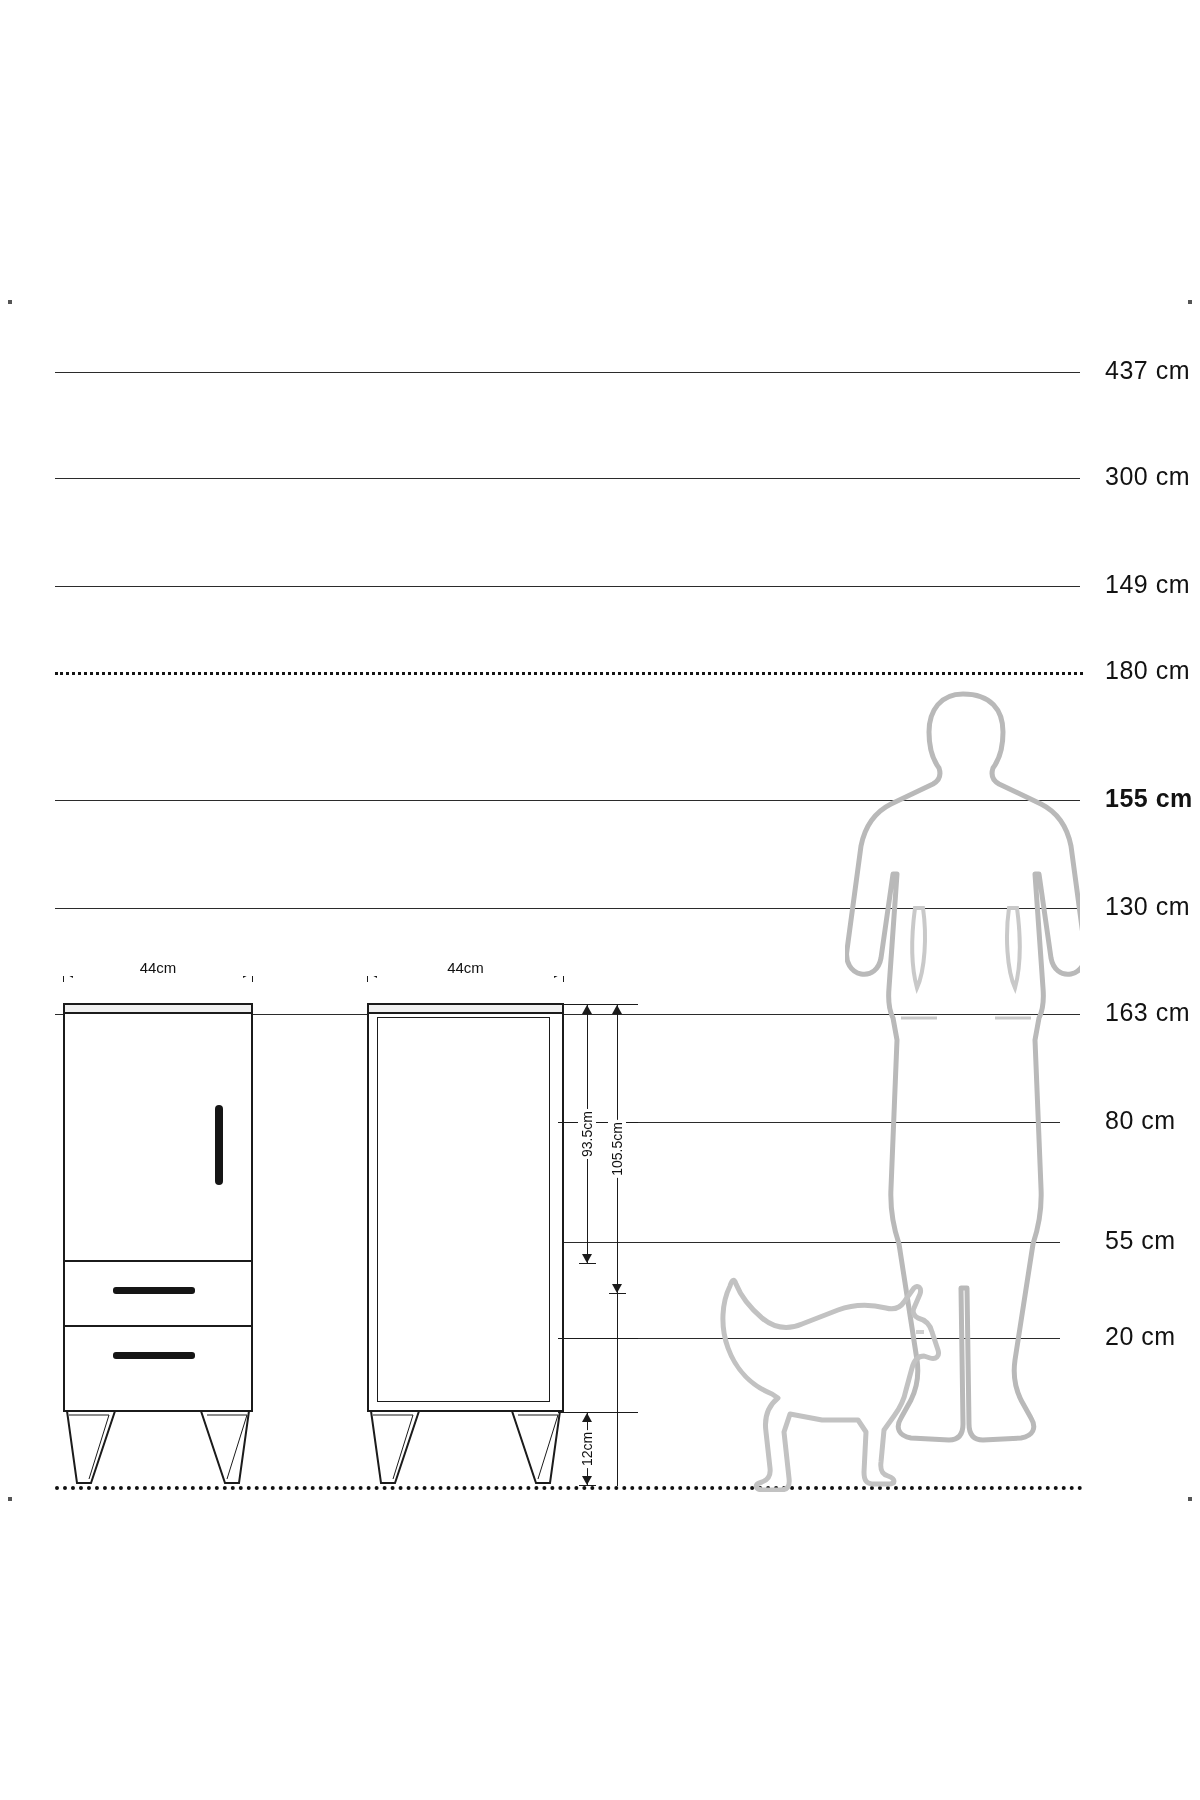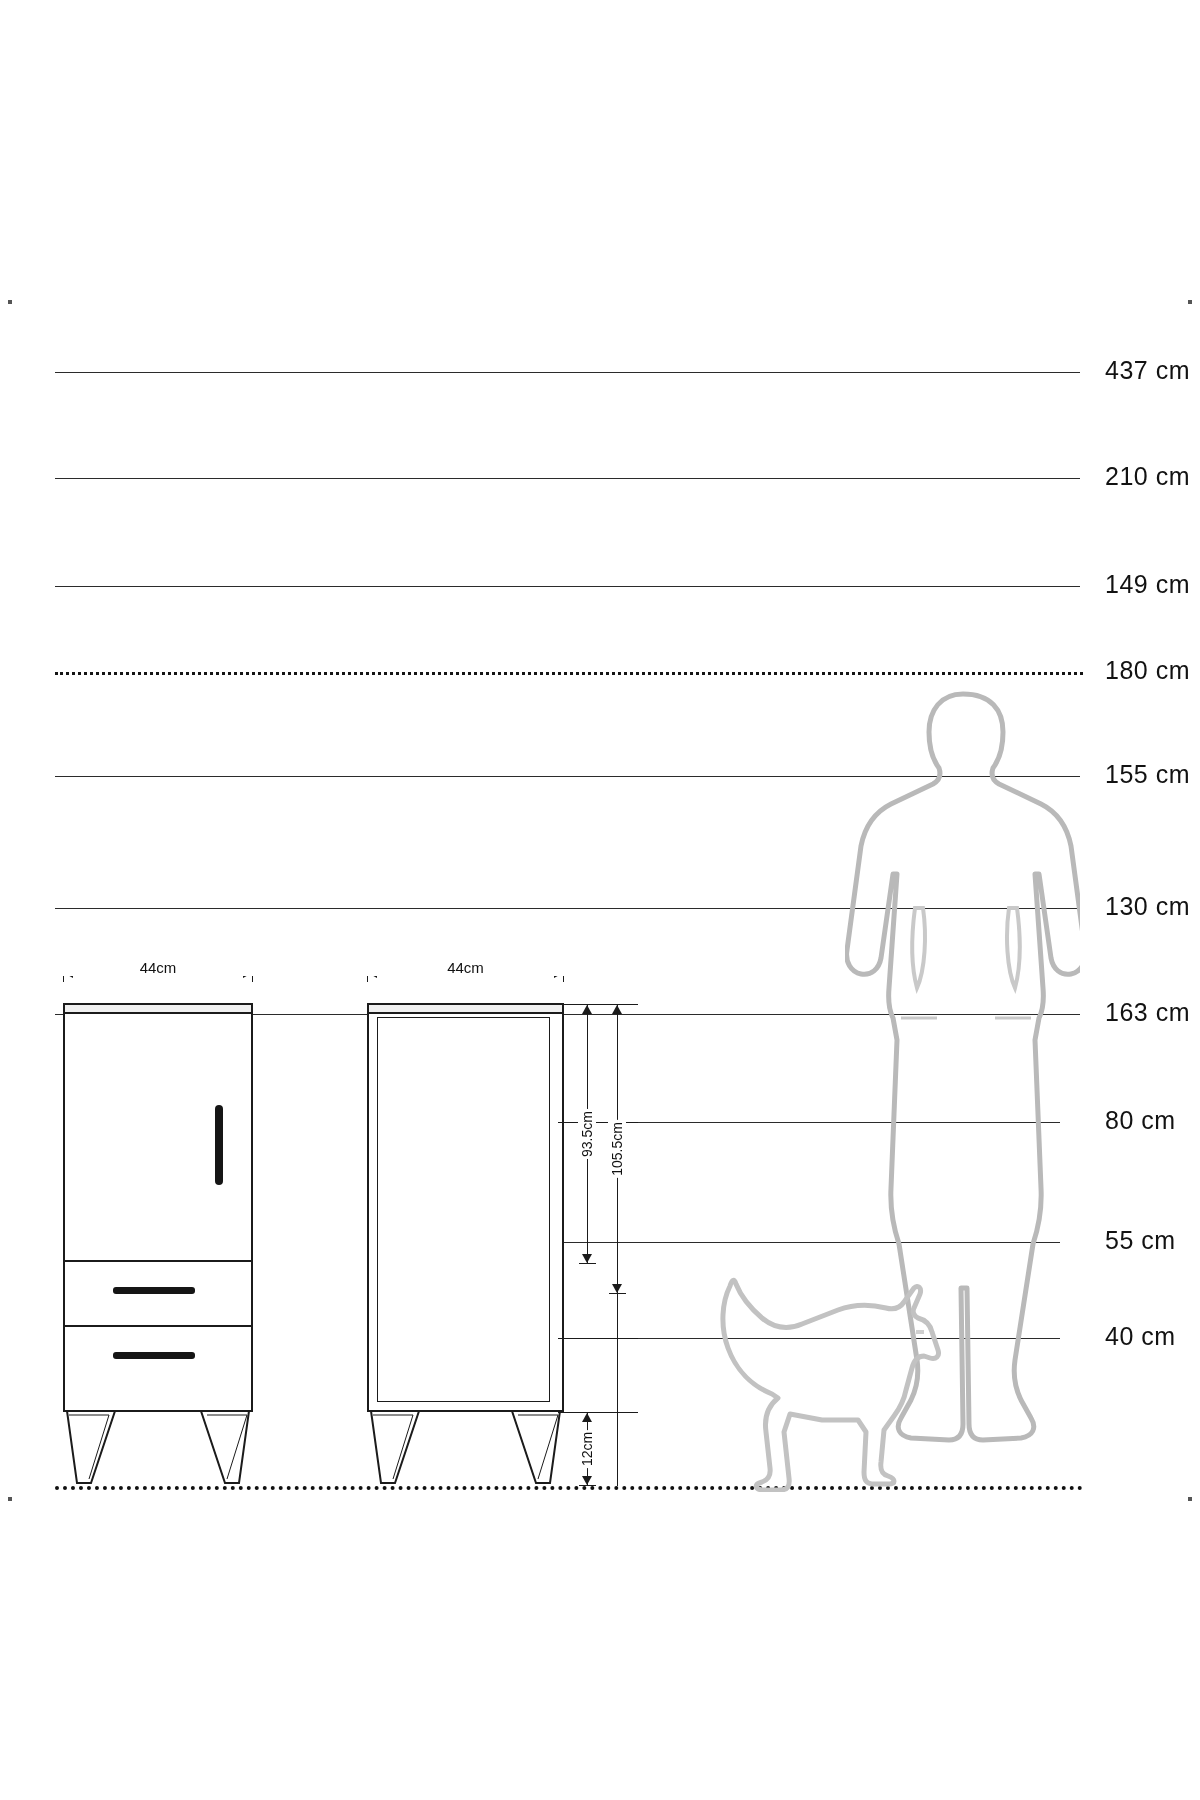--- a/index.html
+++ b/index.html
@@ -210,31 +210,31 @@
   <div class="corner-dot" style="left:1188px; top:300px;"></div>
   <div class="corner-dot" style="left:8px; top:1497px;"></div>
   <div class="corner-dot" style="left:1188px; top:1497px;"></div>
 
   <div class="scale-row" style="top:372px;">
     <div class="scale-line" style="width:1025px;"></div>
     <div class="scale-label">437 cm</div>
   </div>
   <div class="scale-row" style="top:478px;">
     <div class="scale-line" style="width:1025px;"></div>
-    <div class="scale-label">210 cm</div>
+    <div class="scale-label">300 cm</div>
   </div>
   <div class="scale-row" style="top:586px;">
     <div class="scale-line" style="width:1025px;"></div>
     <div class="scale-label">149 cm</div>
   </div>
   <div class="scale-row" style="top:672px;">
     <div class="scale-line dotted" style="width:1028px;"></div>
     <div class="scale-label">180 cm</div>
   </div>
-  <div class="scale-row" style="top:776px;">
+  <div class="scale-row" style="top:800px;font-weight:bold;">
     <div class="scale-line" style="width:1025px;"></div>
     <div class="scale-label">155 cm</div>
   </div>
   <div class="scale-row" style="top:908px;">
     <div class="scale-line" style="width:1025px;"></div>
     <div class="scale-label">130 cm</div>
   </div>
   <div class="scale-row" style="top:1014px;">
     <div class="scale-line" style="width:1025px;"></div>
     <div class="scale-label">163 cm</div>
@@ -242,21 +242,21 @@
   <div class="scale-row" style="top:1122px;">
     <div class="scale-line" style="left:555px; width:505px;"></div>
     <div class="scale-label">80 cm</div>
   </div>
   <div class="scale-row" style="top:1242px;">
     <div class="scale-line" style="left:555px; width:505px;"></div>
     <div class="scale-label">55 cm</div>
   </div>
   <div class="scale-row" style="top:1338px;">
     <div class="scale-line" style="left:555px; width:505px;"></div>
-    <div class="scale-label">40 cm</div>
+    <div class="scale-label">20 cm</div>
   </div>
 
   <div class="ground"></div>
 
   <div class="dim-w" style="left:63px; top:963px; width:190px;">
     <div class="bar"></div>
     <div class="cap l"></div>
     <div class="cap r"></div>
     <div class="arrow l"></div>
     <div class="arrow r"></div>

